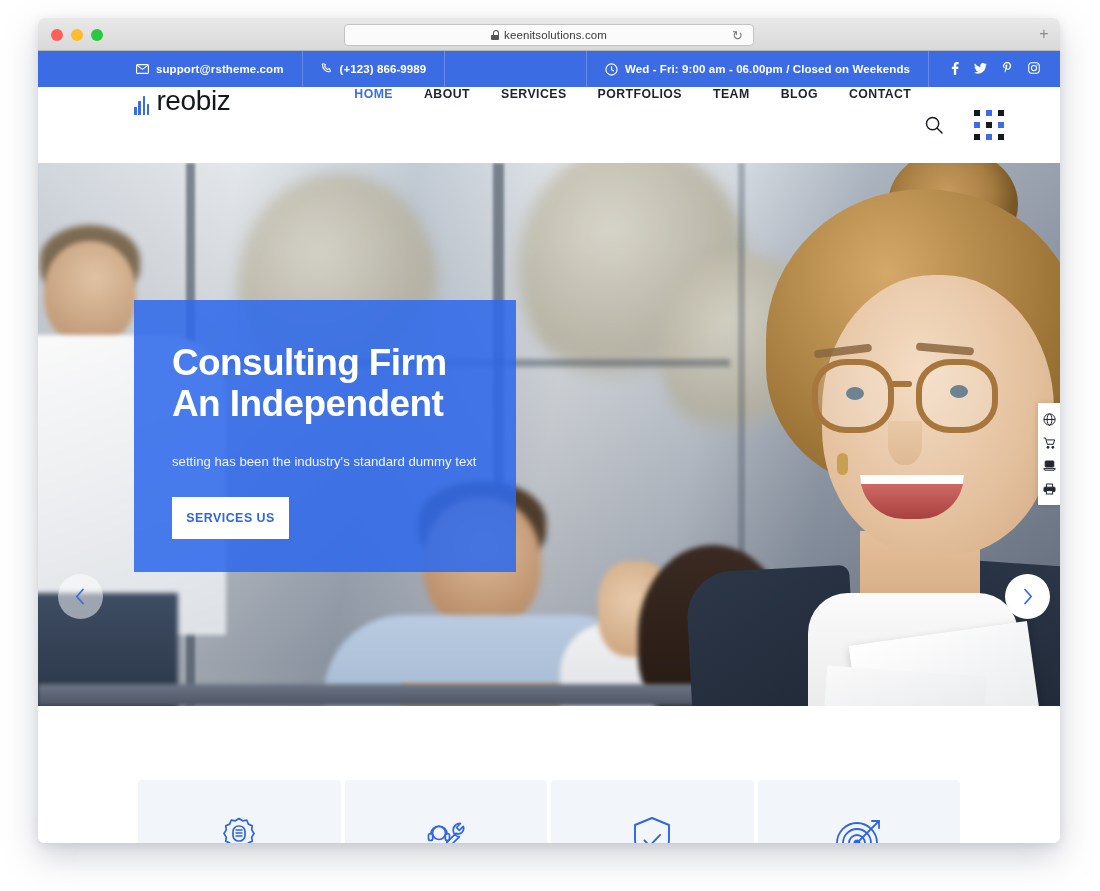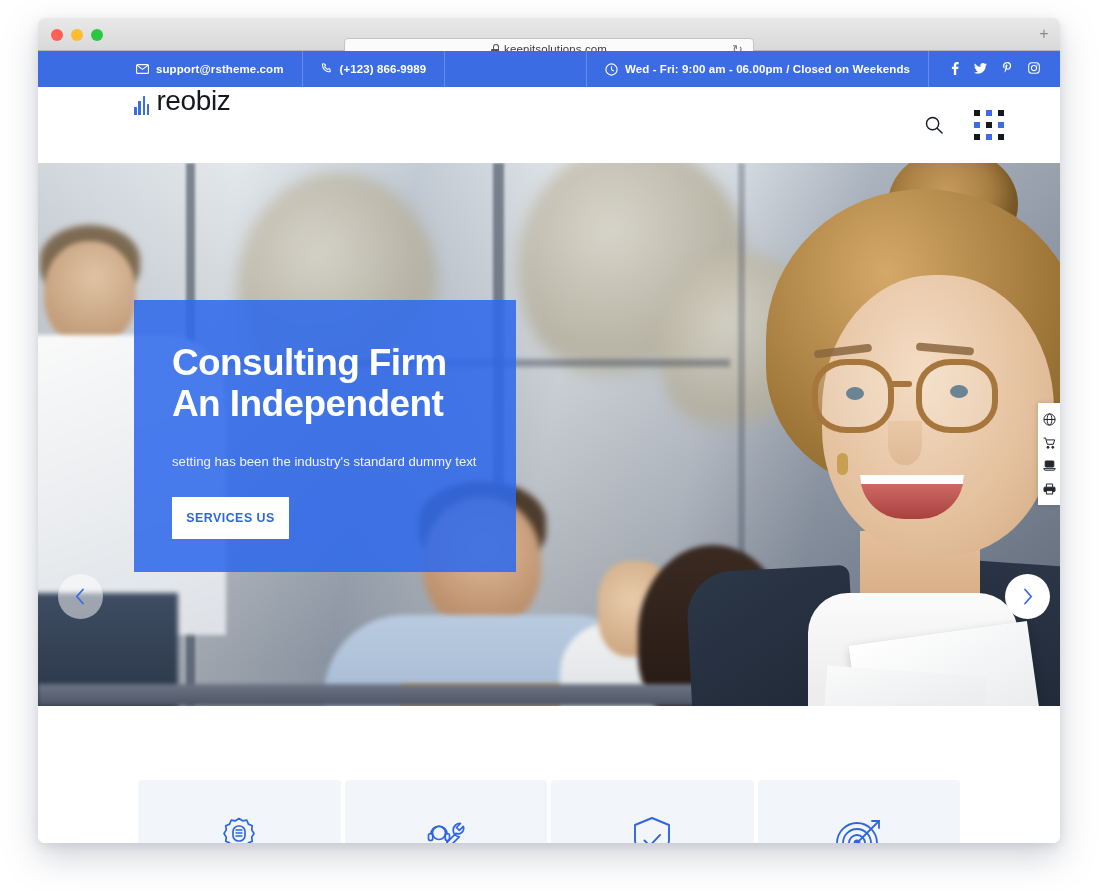--- a/index.html
+++ b/index.html
@@ -30,21 +30,21 @@
   }
   .traffic { position:absolute; left:13px; top:11px; display:flex; gap:8px; }
   .dot { width:12px; height:12px; border-radius:50%; }
   .dot.red    { background:#fe5f57; }
   .dot.yellow { background:#febc2e; }
   .dot.green  { background:#28c840; }
 
   .urlbar {
     position:absolute;
     left:50%; transform:translateX(-50%);
-    top:20px;
+    top:6px;
     width:410px; height:22px;
     background:#fbfbfb;
     border:1px solid #c3c3c3;
     border-radius:4px;
     display:flex; align-items:center; justify-content:center;
     gap:5px;
   }
   .urlbar .url-text {
     font-size:11.5px; color:#3a3a3a; letter-spacing:.1px;
   }
@@ -481,20 +481,29 @@
       <div class="logo">
         <span class="logo-mark">
           <i></i>
             <i></i>
             <i></i>
             <i></i>
         </span>
         <span class="logo-text">reobiz</span>
       </div>
 
+      <nav class="nav">
+        <a href="#" class="active">HOME</a>
+        <a href="#">ABOUT</a>
+        <a href="#">SERVICES</a>
+        <a href="#">PORTFOLIOS</a>
+        <a href="#">TEAM</a>
+        <a href="#">BLOG</a>
+        <a href="#">CONTACT</a>
+      </nav>
 
       <div class="hdr-right">
         <span class="search-btn">
           <svg width="20" height="20" viewBox="0 0 20 20" fill="none" stroke="#14181f" stroke-width="1.4">
             <circle cx="8.6" cy="8.6" r="6.1"></circle>
             <path d="M13.2 13.2 18 18" stroke-linecap="round"></path>
           </svg>
         </span>
         <span class="grid-btn">
           <i></i>

